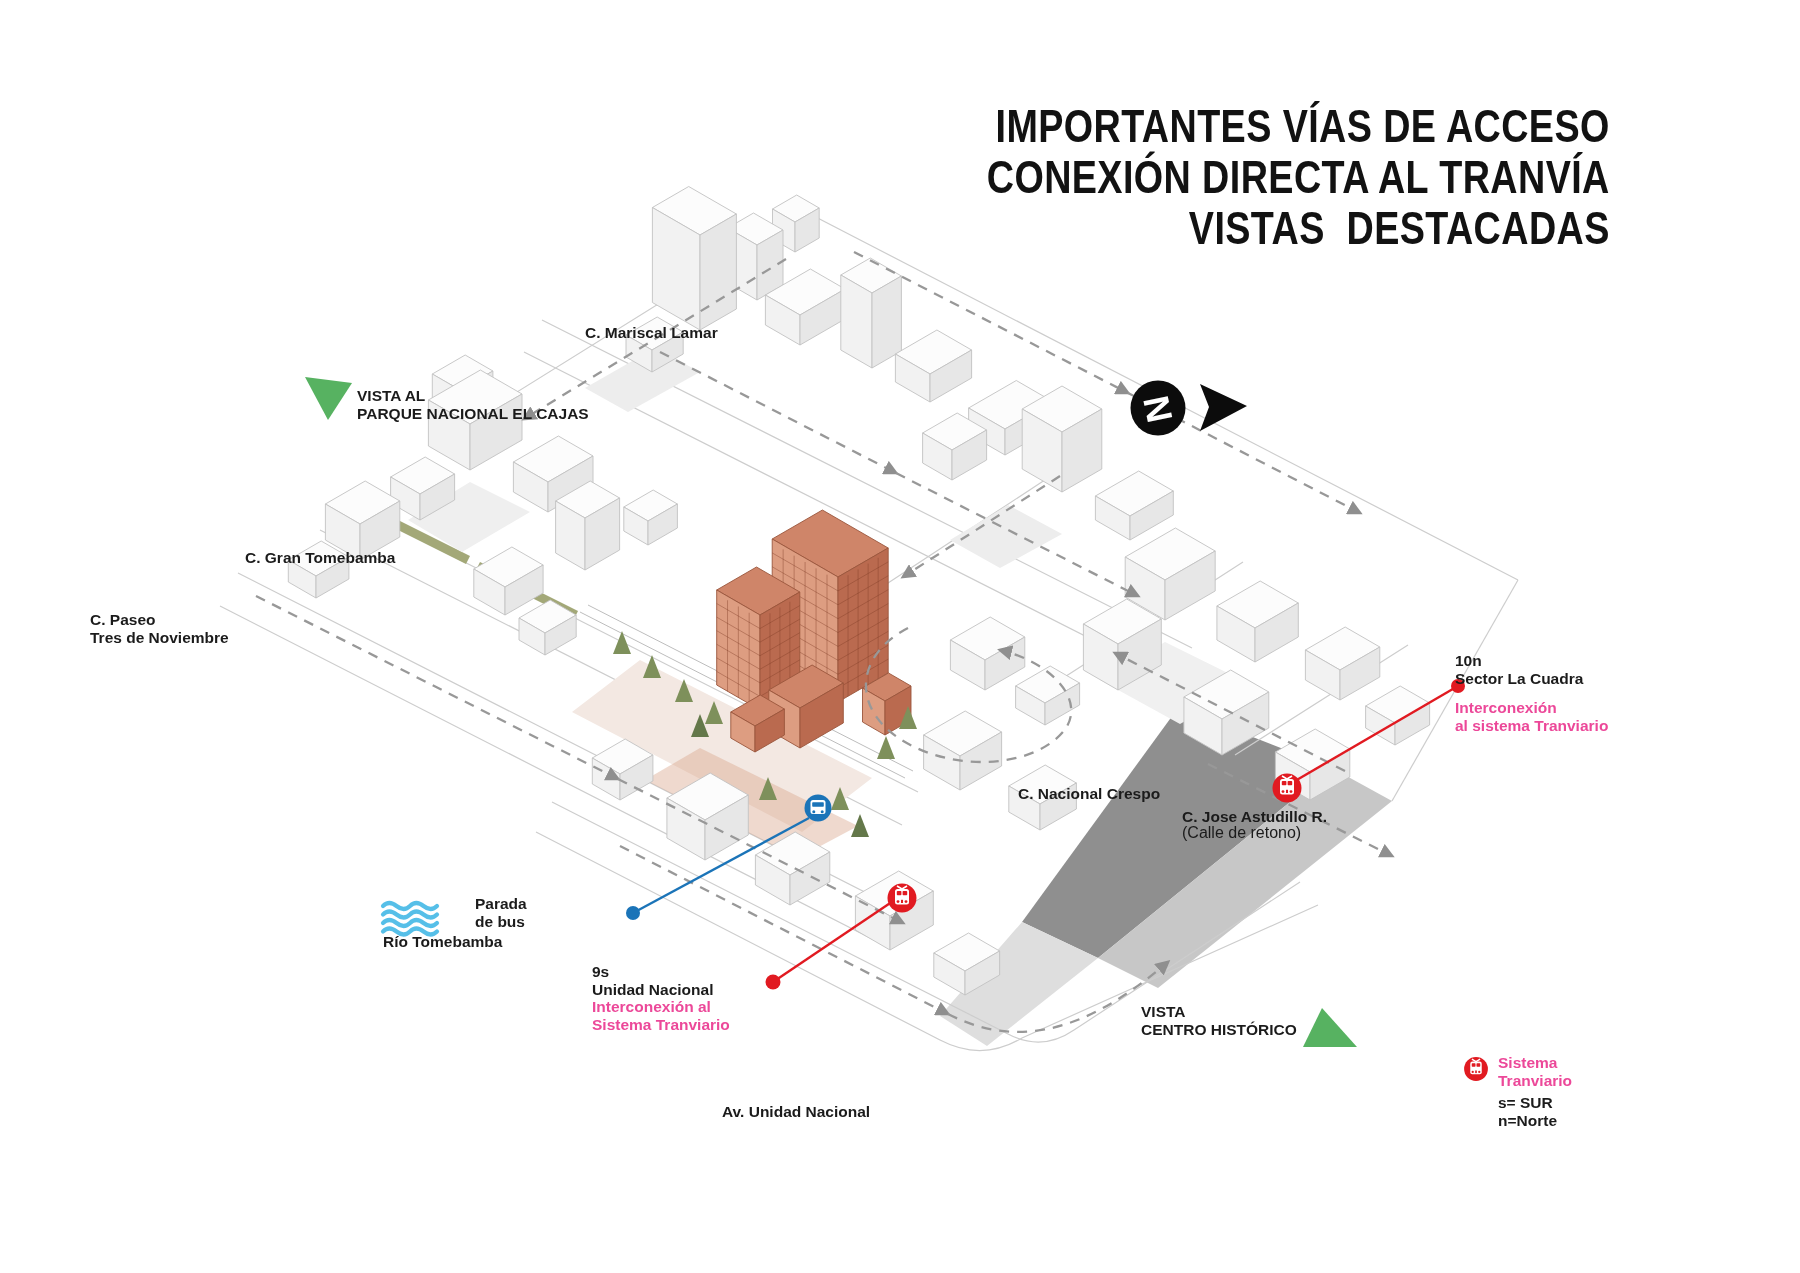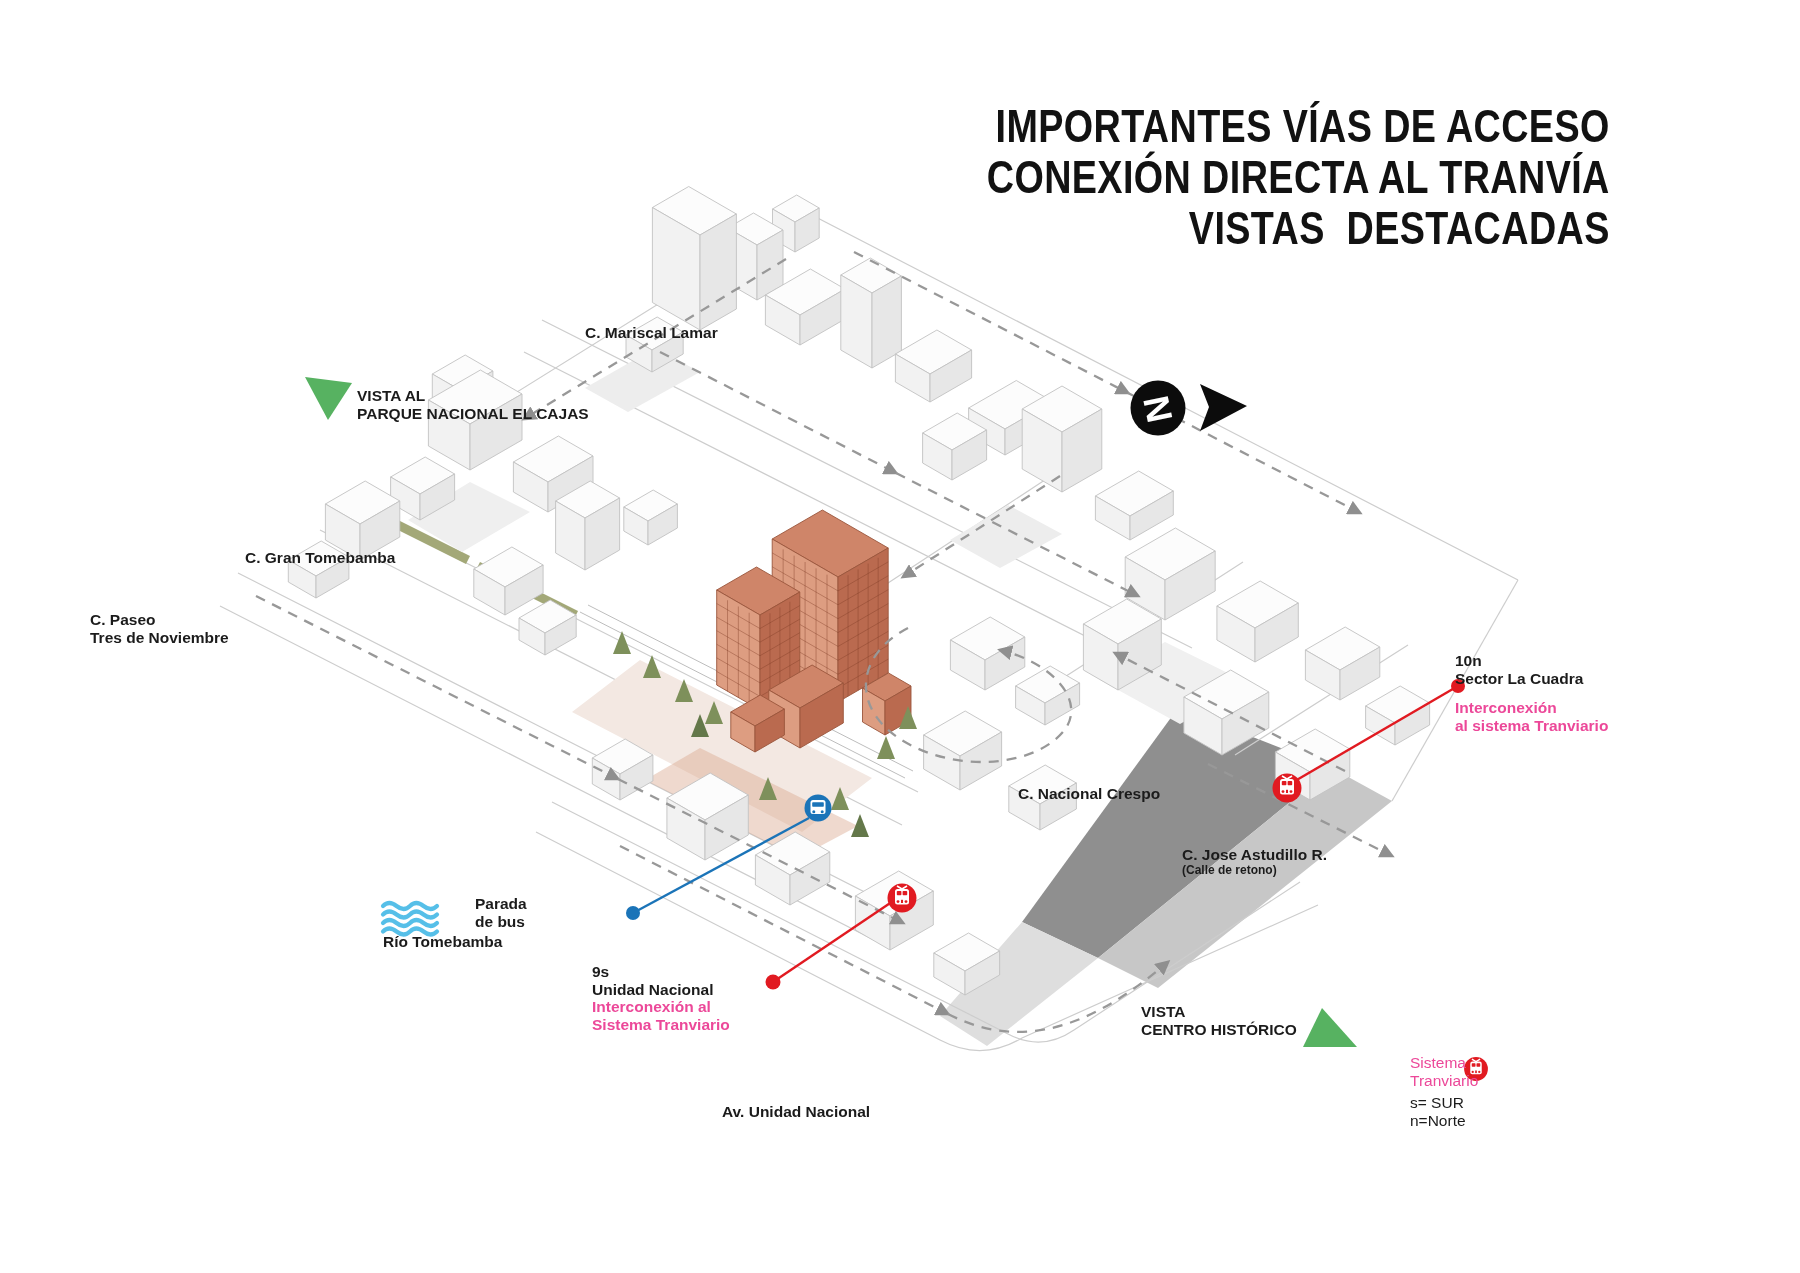--- a/index.html
+++ b/index.html
@@ -11,30 +11,30 @@
   .road{stroke:#cdcdcd;stroke-width:1.2;fill:none}
   .track{stroke:#bdbdbd;stroke-width:1;fill:none}
   .dash{stroke:#989898;stroke-width:2.3;fill:none;stroke-dasharray:10 8}
   .redline{stroke:#E11A21;stroke-width:2.4}
   .blueline{stroke:#1B74B8;stroke-width:2.4}
   .northN{font:700 36px "Liberation Sans",sans-serif;fill:#fff}
   .waves path{stroke:#56BFE8;stroke-width:4.2;fill:none;stroke-linecap:round}
 
   .lbl{position:absolute;font-weight:700;font-size:15.5px;line-height:17.5px;
        color:#1b1b1b;white-space:nowrap}
-  .lbl .sub{font-size:12px;line-height:13px;font-weight:700}
+  .lbl .sub{font-size:16px;line-height:13px;font-weight:400}
   .red{color:#ec4899}
   .rt{text-align:left}
 
   .title{position:absolute;top:101px;right:190px;text-align:right;
          font-weight:700;font-size:46px;line-height:51px;color:#121212;
          letter-spacing:.5px;transform:scaleX(.82);transform-origin:100% 0}
   .title .pre{white-space:pre}
 
-  .legend-text{position:absolute;left:1410px;top:1054px;font-weight:400;
+  .legend-text{position:absolute;left:1498px;top:1054px;font-weight:700;
                font-size:15.5px;line-height:18px}
   .legend-text .gap{height:4px}
 </style>
 </head>
 <body>
 
 <div class="stage">
 
   <svg id="map" width="1800" height="1273" viewBox="0 0 1800 1273">
     <defs>
@@ -324,21 +324,21 @@
     <div class="pre">VISTAS  DESTACADAS</div>
   </div>
 
   <div class="lbl" style="left:585px;top:324px">C. Mariscal Lamar</div>
   <div class="lbl" style="left:245px;top:549px">C. Gran Tomebamba</div>
   <div class="lbl rt" style="left:90px;top:611px;width:166px">
     <div>C. Paseo</div>
     <div>Tres de Noviembre</div>
   </div>
   <div class="lbl" style="left:1018px;top:785px">C. Nacional Crespo</div>
-  <div class="lbl" style="left:1182px;top:846px">
+  <div class="lbl" style="left:1182px;top:808px">
     <div>C. Jose Astudillo R.</div>
     <div class="sub">(Calle de retono)</div>
   </div>
   <div class="lbl" style="left:722px;top:1103px">Av. Unidad Nacional</div>
 
   <div class="lbl" style="left:357px;top:387px">
     <div>VISTA AL</div>
     <div>PARQUE NACIONAL EL CAJAS</div>
   </div>
   <div class="lbl rt" style="left:1141px;top:1003px;width:160px">

